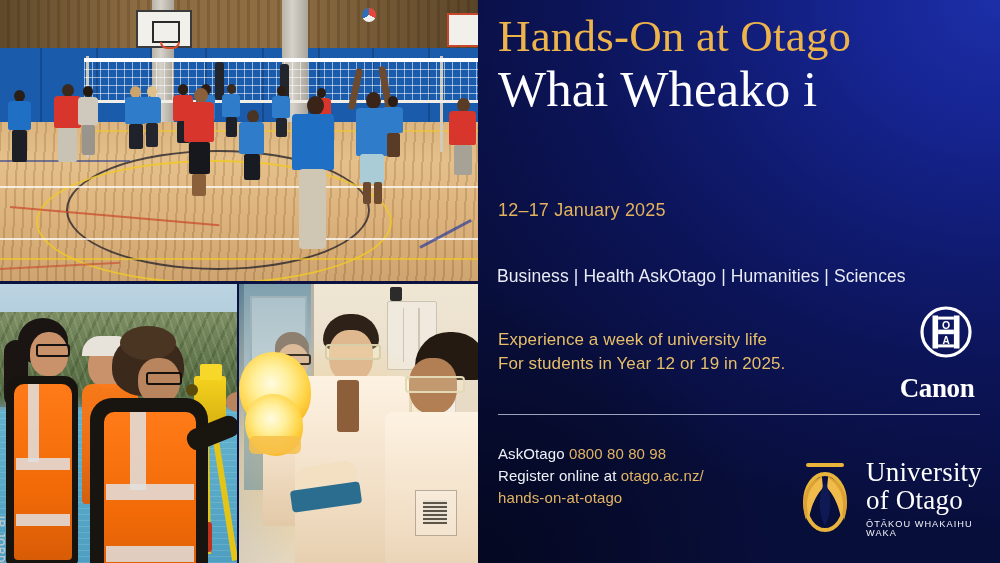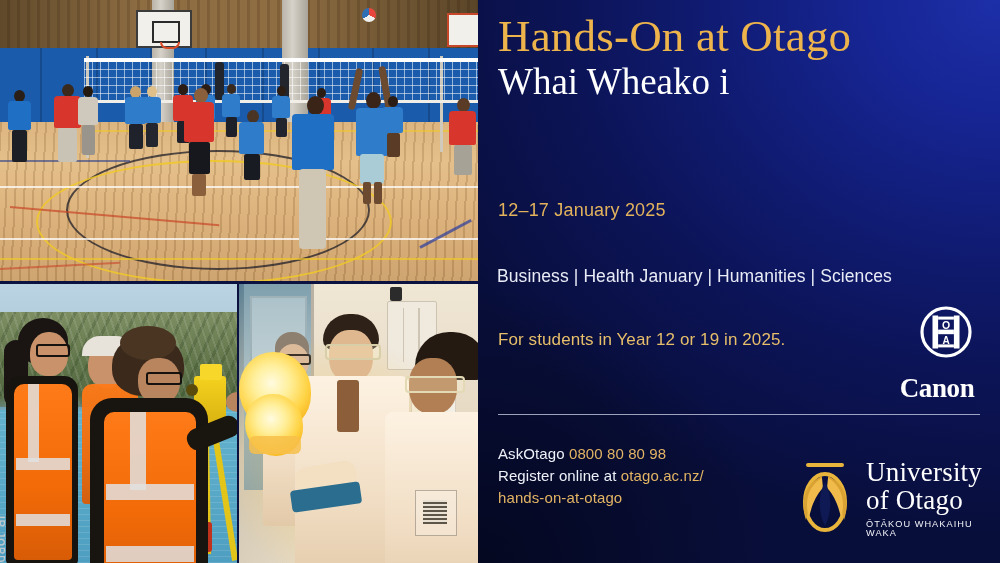--- a/index.html
+++ b/index.html
@@ -94,21 +94,21 @@
     background:
       radial-gradient(120% 95% at 100% 0%, #1d2fa8 0%, #162593 22%, #101c74 45%, #0c1458 68%, #080e3a 100%),
       #0a1240;
   }
   .panel-vig{position:absolute;inset:0;
     background:radial-gradient(80% 70% at 0% 100%,rgba(0,0,0,.45),rgba(0,0,0,0) 70%);}
 
   .title{position:absolute;left:20px;top:14px;width:480px;
      font-family:"Liberation Serif",serif;font-weight:400;line-height:1.02;}
   .title .l1{font-size:45px;color:#eeb44c;letter-spacing:.2px;display:block;}
-  .title .l2{font-size:37px;color:#ffffff;display:block;margin-top:3px;}
+  .title .l2{font-size:51px;color:#ffffff;display:block;margin-top:3px;}
   .title .l3{font-size:45px;color:#ffffff;display:block;margin-top:2px;}
 
   .dates{position:absolute;left:20px;top:200px;font-size:18px;color:#e3b35c;letter-spacing:.2px;}
   .subjects{position:absolute;left:19px;top:266px;font-size:17.5px;color:#e9ecf6;letter-spacing:.1px;}
 
   .blurb{position:absolute;left:20px;top:328px;font-size:17px;color:#e7be6a;line-height:1.42;letter-spacing:.1px;}
   .rule{position:absolute;left:20px;top:414px;width:482px;height:1px;background:rgba(208,214,235,.75);}
 
   .contact{position:absolute;left:20px;top:443px;font-size:15px;line-height:1.45;color:#eef1f8;letter-spacing:.1px;}
   .contact .g{color:#e2b464;}
@@ -378,23 +378,24 @@
   <div class="panel">
     <div class="panel-vig"></div>
 
     <div class="title">
       <span class="l1">Hands-On at Otago</span>
       <span class="l2">Whai Wheako i</span>
     </div>
 
     <div class="dates">12–17 January 2025</div>
 
-    <div class="subjects">Business | Health January | Humanities | Sciences</div>
+    <div class="subjects">Business | Health AskOtago | Humanities | Sciences</div>
 
     <div class="blurb">
+      <div>Experience a week of university life</div>
       <div>For students in Year 12 or 19 in 2025.</div>
     </div>
 
     <div class="rule"></div>
 
     <div class="contact">
       <div>
         <span>AskOtago</span>
         <span class="g">0800 80 80 98</span>
       </div>

